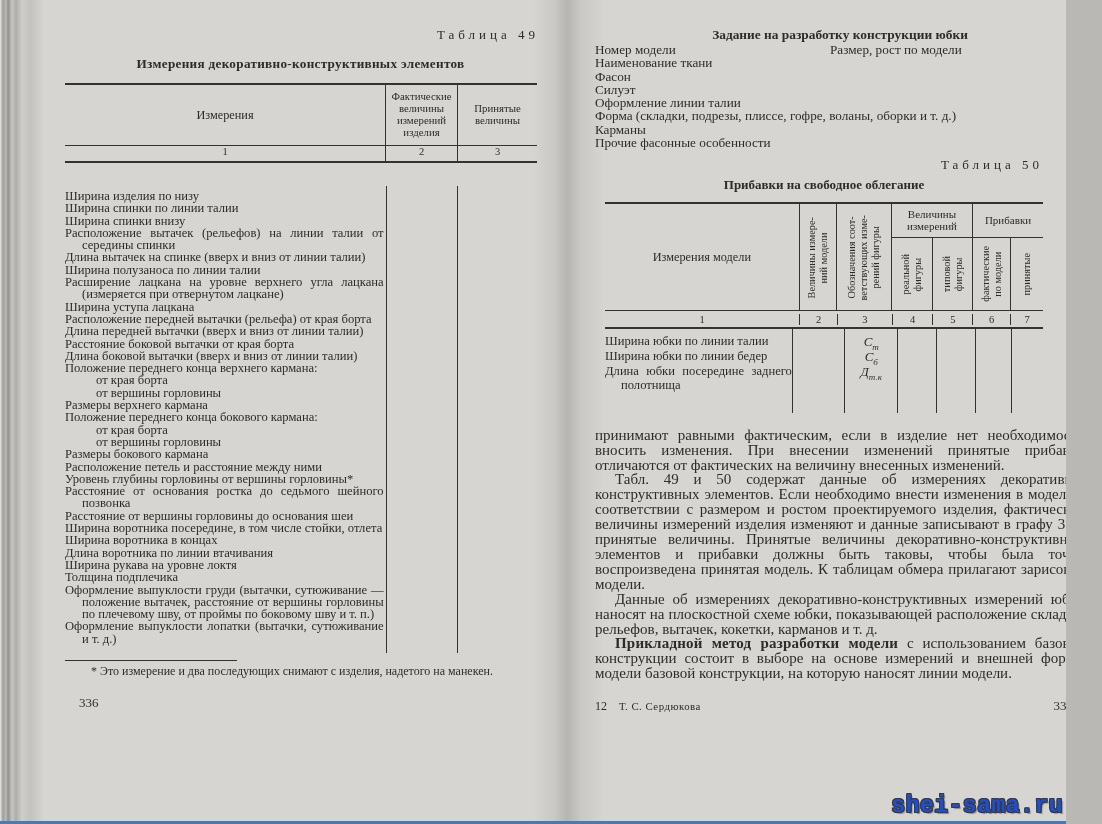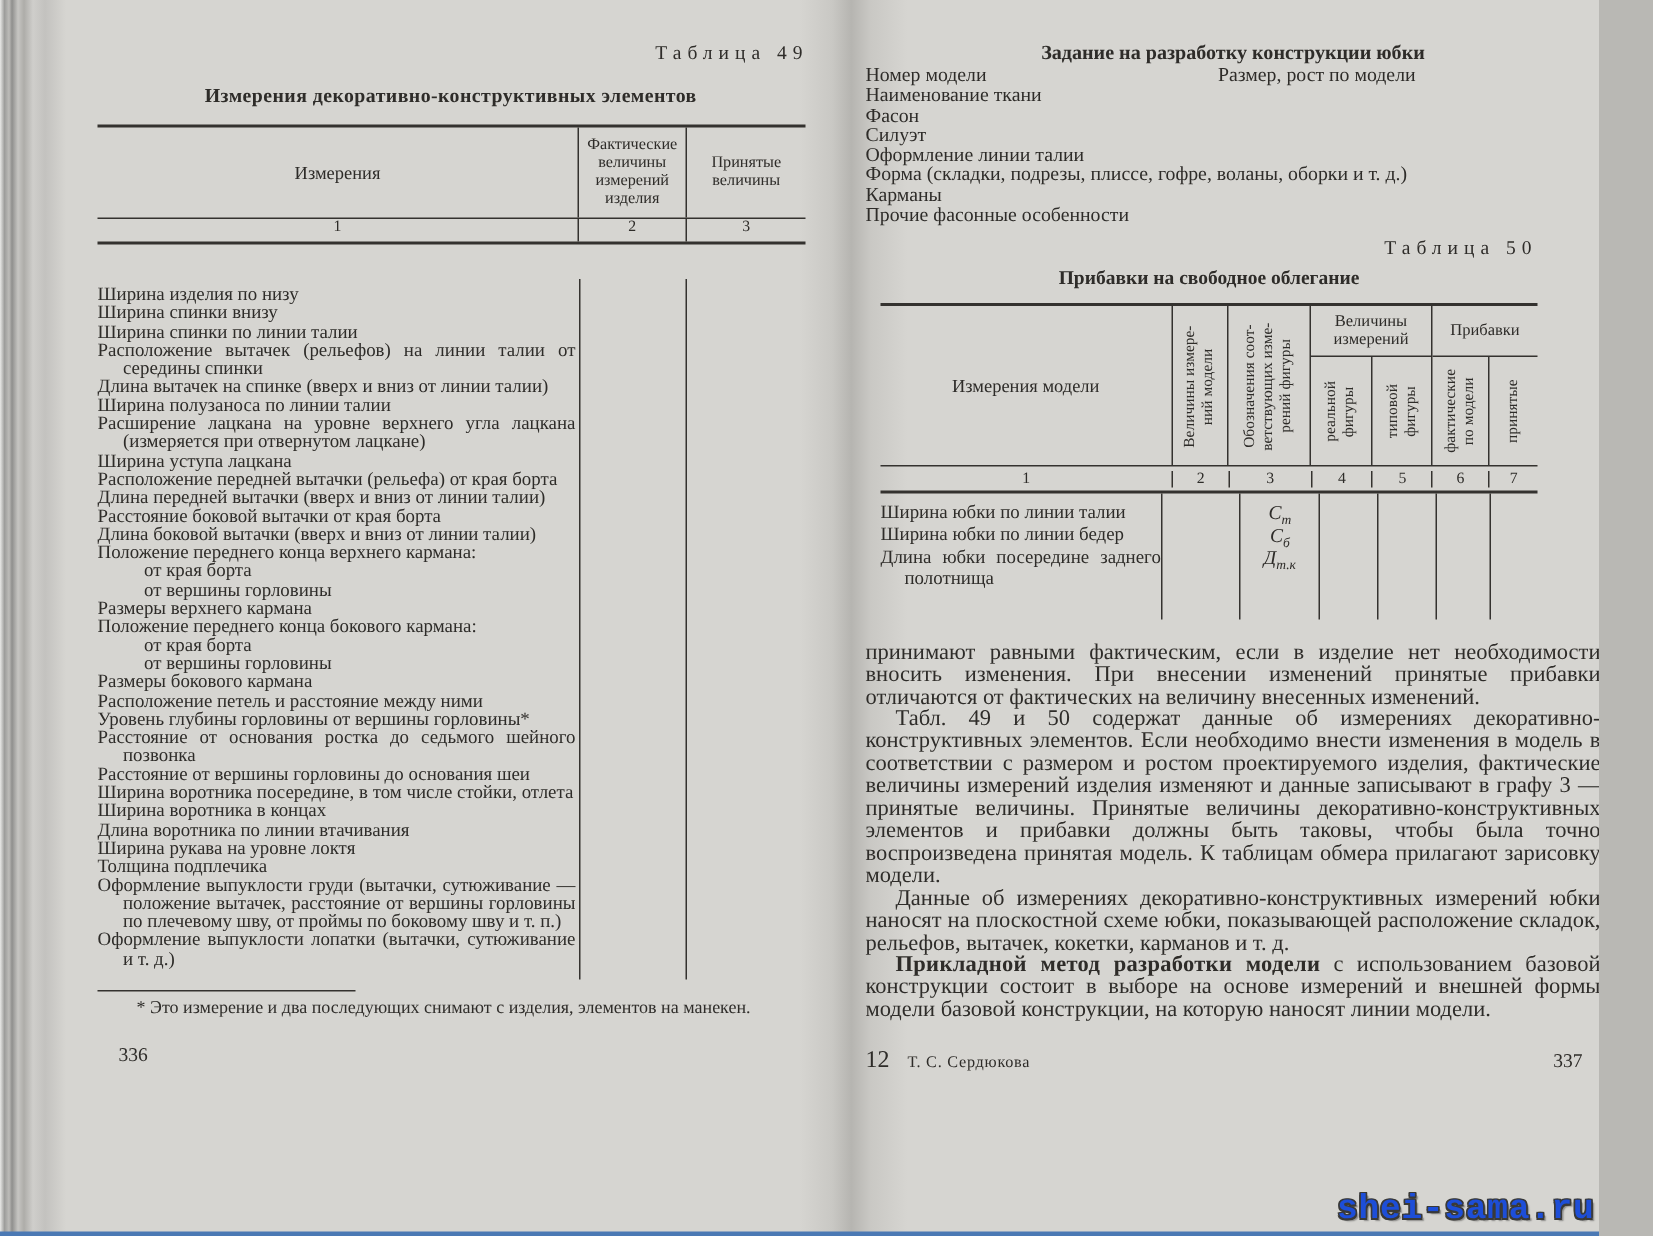--- a/index.html
+++ b/index.html
@@ -11,21 +11,21 @@
     background:linear-gradient(90deg,#e9e9e7 0px,#9d9d9b 3px,#bdbcb9 6px,#8f8f8d 8px,#c6c5c2 12px,#aeada9 16px,#cfcecb 22px,#c3c2bf 30px,#d6d5d1 44px);}
   .gutter{position:absolute;left:533px;top:0;bottom:0;width:72px;
     background:linear-gradient(90deg,rgba(90,88,84,0) 0%,rgba(90,88,84,0.10) 30%,rgba(80,78,74,0.24) 48%,rgba(90,88,84,0.10) 66%,rgba(90,88,84,0) 100%);}
   .scan-border{position:absolute;left:0;right:0;bottom:0;height:3px;background:#4b79b4;}
   .watermark{position:absolute;right:3px;bottom:5px;font-family:Liberation Mono, monospace;
     font-weight:bold;font-size:23px;letter-spacing:0.5px;color:#1d4ed8;
     text-shadow:1px 0 0 #3a3a38,-1px 0 0 #3a3a38,0 1px 0 #3a3a38,0 -1px 0 #3a3a38,1px 1px 0 #3a3a38,-1px -1px 0 #3a3a38,1px -1px 0 #3a3a38,-1px 1px 0 #3a3a38,2px 2px 1px rgba(0,0,0,.35);}
   
   .page{position:absolute;top:0;}
   .page-left{left:46px;width:509px;}
-  .page-right{left:577px;width:490px;}
+  .page-right{left:595px;width:490px;}
   .tbl-label{font-size:13px;letter-spacing:4px;text-align:right;}
   .page-left .tbl-label{margin:27px 16px 0 0;}
   .page-right .tbl-label{margin:8px 42px 0 0;}
   .book-title{font-weight:bold;text-align:center;font-size:13.2px;letter-spacing:0.3px;}
   .page-left .book-title{margin-top:13px;}
   .pre{white-space:pre-line;}
   
   .t49{margin:11px 0 0 19px;width:472px;}
   .t49 .head{display:flex;border-top:2px solid #34322f;border-bottom:1px solid #34322f;height:60px;align-items:stretch;}
   .t49 .h1{width:320px;display:flex;align-items:center;justify-content:center;font-size:12.3px;}
@@ -86,21 +86,21 @@
   .t50-line{font-size:12.6px;line-height:14.6px;padding-left:16px;text-indent:-16px;text-align:justify;}
   .sym-line{height:14.6px;text-align:center;font-style:italic;font-size:13px;}
   .sym-line sub{font-size:9px;}
   
   .paras{margin-top:15px;width:490px;font-size:15px;line-height:14.9px;text-align:justify;}
   .par{margin:0;}
   .par.ind{text-indent:20px;}
   .par b{letter-spacing:0.2px;}
   
   .footer{margin-top:17px;display:flex;align-items:baseline;width:478px;}
-  .f-num{font-size:16px;}
+  .f-num{font-size:12px;}
   .f-name{font-size:10.8px;margin-left:12px;letter-spacing:0.5px;}
   .f-page{margin-left:auto;font-size:13px;}
 </style>
 </head>
 <body>
 
 <div class="canvas">
   <div class="binding"></div>
   <div class="gutter"></div>
 
@@ -121,23 +121,23 @@
       <div class="nums">
         <div class="n1">1</div>
         <div class="n2">2</div>
         <div class="n3">3</div>
       </div>
       <div class="body">
         <div class="b1">
 
             <div class="ln">Ширина изделия по низу</div>
 
+            <div class="ln">Ширина спинки по линии талии</div>
+
             <div class="ln">Ширина спинки внизу</div>
-
-            <div class="ln">Ширина спинки по линии талии</div>
 
             <div class="ln">Расположение вытачек (рельефов) на линии талии от середины спинки</div>
 
             <div class="ln">Длина вытачек на спинке (вверх и вниз от линии талии)</div>
 
             <div class="ln">Ширина полузаноса по линии талии</div>
 
             <div class="ln">Расширение лацкана на уровне верхнего угла лацкана (измеряется при отвернутом лацкане)</div>
 
             <div class="ln">Ширина уступа лацкана</div>
@@ -189,21 +189,21 @@
 
             <div class="ln">Оформление выпуклости лопатки (вытачки, сутюживание и т. д.)</div>
           </div>
         <div class="b2"></div>
         <div class="b3"></div>
       </div>
     </div>
 
     <div class="footnote">
       <div class="rule"></div>
-      <div class="fn-text">* Это измерение и два последующих снимают с изделия, элементов на манекен.</div>
+      <div class="fn-text">* Это измерение и два последующих снимают с изделия, надетого на манекен.</div>
     </div>
     <div class="pagenum-left">336</div>
   </div>
 
   <div class="page page-right">
     <div class="form-title">Задание на разработку конструкции юбки</div>
 
     <div class="form">
       <div>
 

